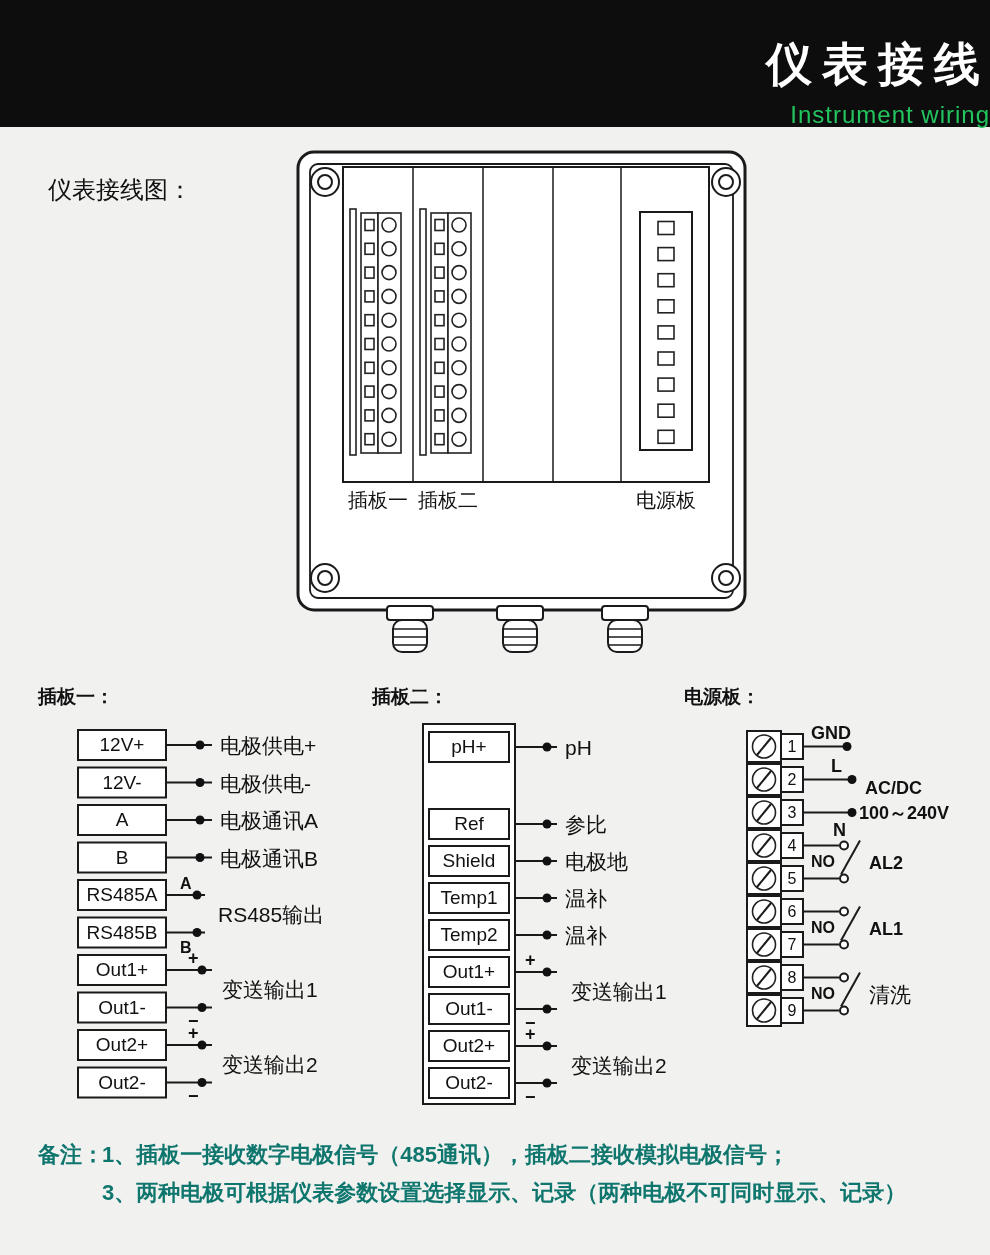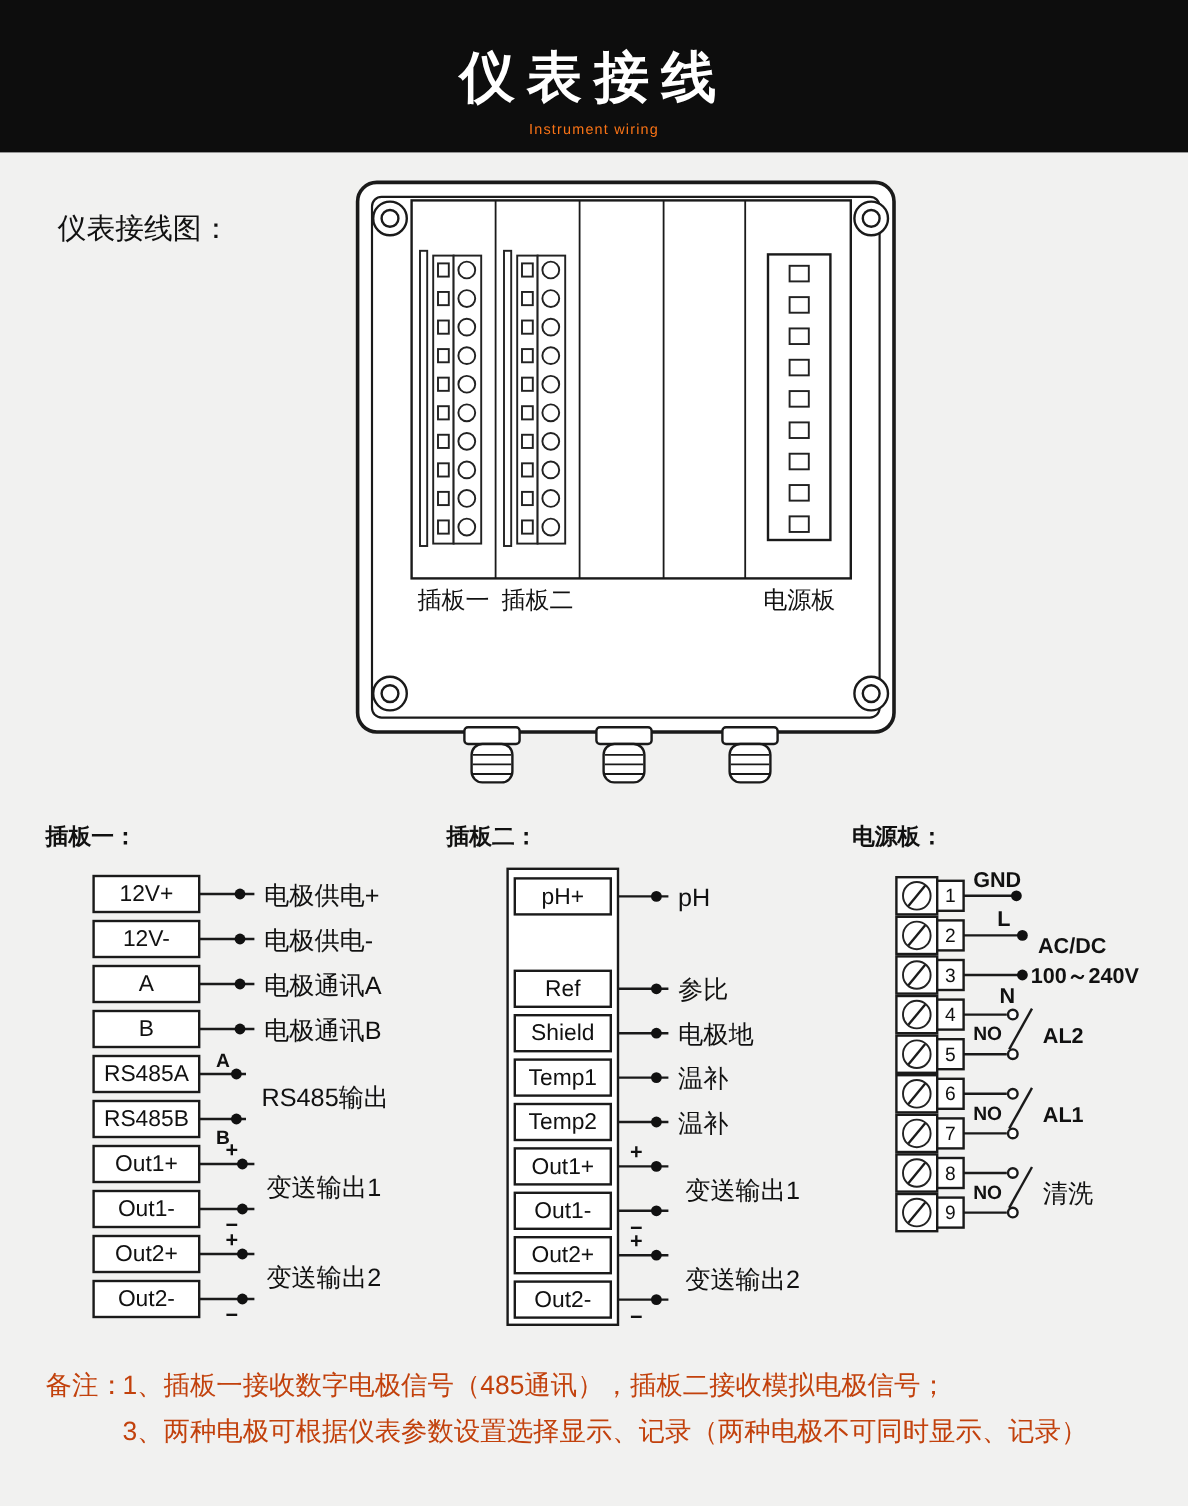--- a/index.html
+++ b/index.html
@@ -1,45 +1,45 @@
 <!DOCTYPE html>
 <html><head>
 <meta charset="utf-8">
 <style>
   *{margin:0;padding:0;box-sizing:border-box}
   html,body{background:#fff}
   body{font-family:"Liberation Sans","DejaVu Sans",sans-serif;color:#111}
   #page{position:relative;width:990px;height:1255px;background:#f1f1f0;overflow:hidden}
 
-  .header{position:absolute;left:0;top:0;width:990px;height:127px;background:#0d0d0d;color:#fff;text-align:center}
+  .header{position:absolute;left:0;top:0;width:990px;height:127px;background:#0d0d0d;color:#fff;text-align:right}
   .header h1{font-size:46px;font-weight:700;letter-spacing:10px;padding-top:34px}
-  .header .sub{font-size:12px;color:#f97316;margin-top:5px;letter-spacing:1px}
+  .header .sub{font-size:24px;color:#22c55e;margin-top:5px;letter-spacing:1px}
 
   .caption{position:absolute;left:48px;top:174px;font-size:24px;font-weight:400}
   .sec-title{position:absolute;top:684px;font-size:19px;font-weight:700}
-  #t-board1{left:38px}#t-board2{left:372px}#t-power{left:710px}
+  #t-board1{left:38px}#t-board2{left:372px}#t-power{left:684px}
 
   svg{position:absolute;overflow:visible}
   .ln{stroke:#1a1a1a;stroke-width:2;fill:none}
   .lnt{stroke:#1a1a1a;stroke-width:1.5;fill:none}
   .bx{fill:#fff;stroke:#1a1a1a;stroke-width:2}
   .bx1{fill:#fff;stroke:#222;stroke-width:1.6}
   .sw3{stroke-width:3}
   .sw18{stroke-width:1.8}
   .dot{fill:#111;stroke:none}
   .oc{fill:#fff;stroke:#1a1a1a;stroke-width:2}
   text{fill:#111;font-family:"Liberation Sans","DejaVu Sans",sans-serif}
   .tl{font-size:21px;font-weight:500}
   .tt{font-size:19px;font-weight:500;text-anchor:middle}
   .ts{font-size:16px;font-weight:600}
   .tb{font-size:18px;font-weight:600}
   .tnum{font-size:16px;font-weight:500;text-anchor:middle}
   .devlbl{font-size:20px;font-weight:500;text-anchor:middle}
 
-  .notes{position:absolute;left:38px;top:1136px;width:935px;font-size:22px;font-weight:400;color:#c2410c}
+  .notes{position:absolute;left:38px;top:1136px;width:935px;font-size:22px;font-weight:700;color:#0f766e}
   .notes-label{position:absolute;left:0;top:0;line-height:37.5px}
   .note-line{margin-left:64px;line-height:37.5px}
 </style>
 </head>
 <body>
 
 <div id="page">
 
   <div class="header">
     <h1>仪表接线</h1>

